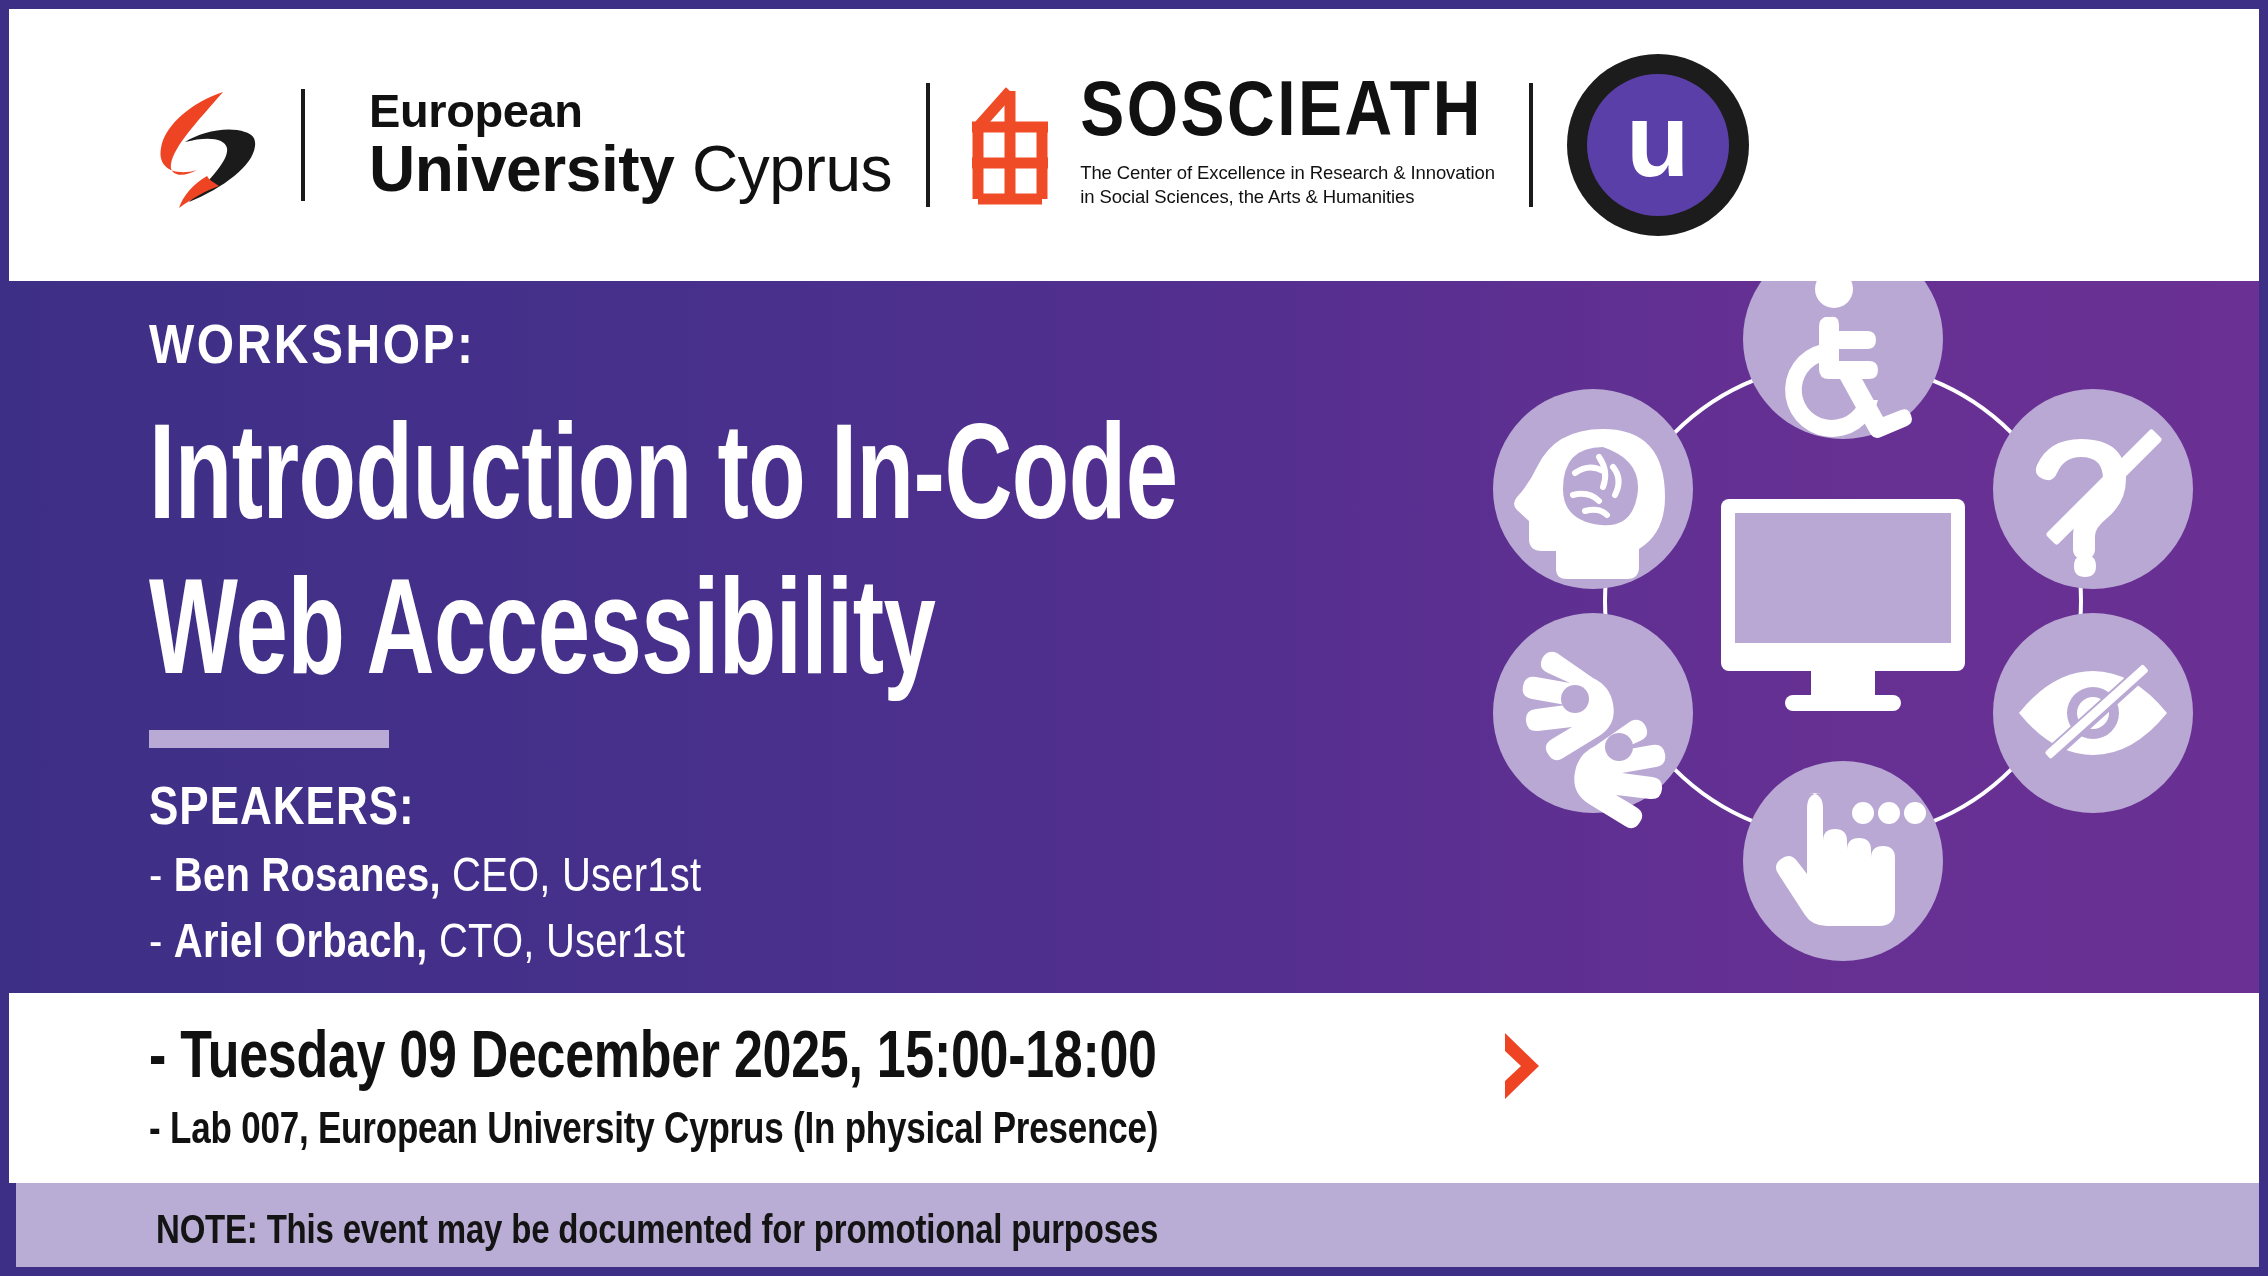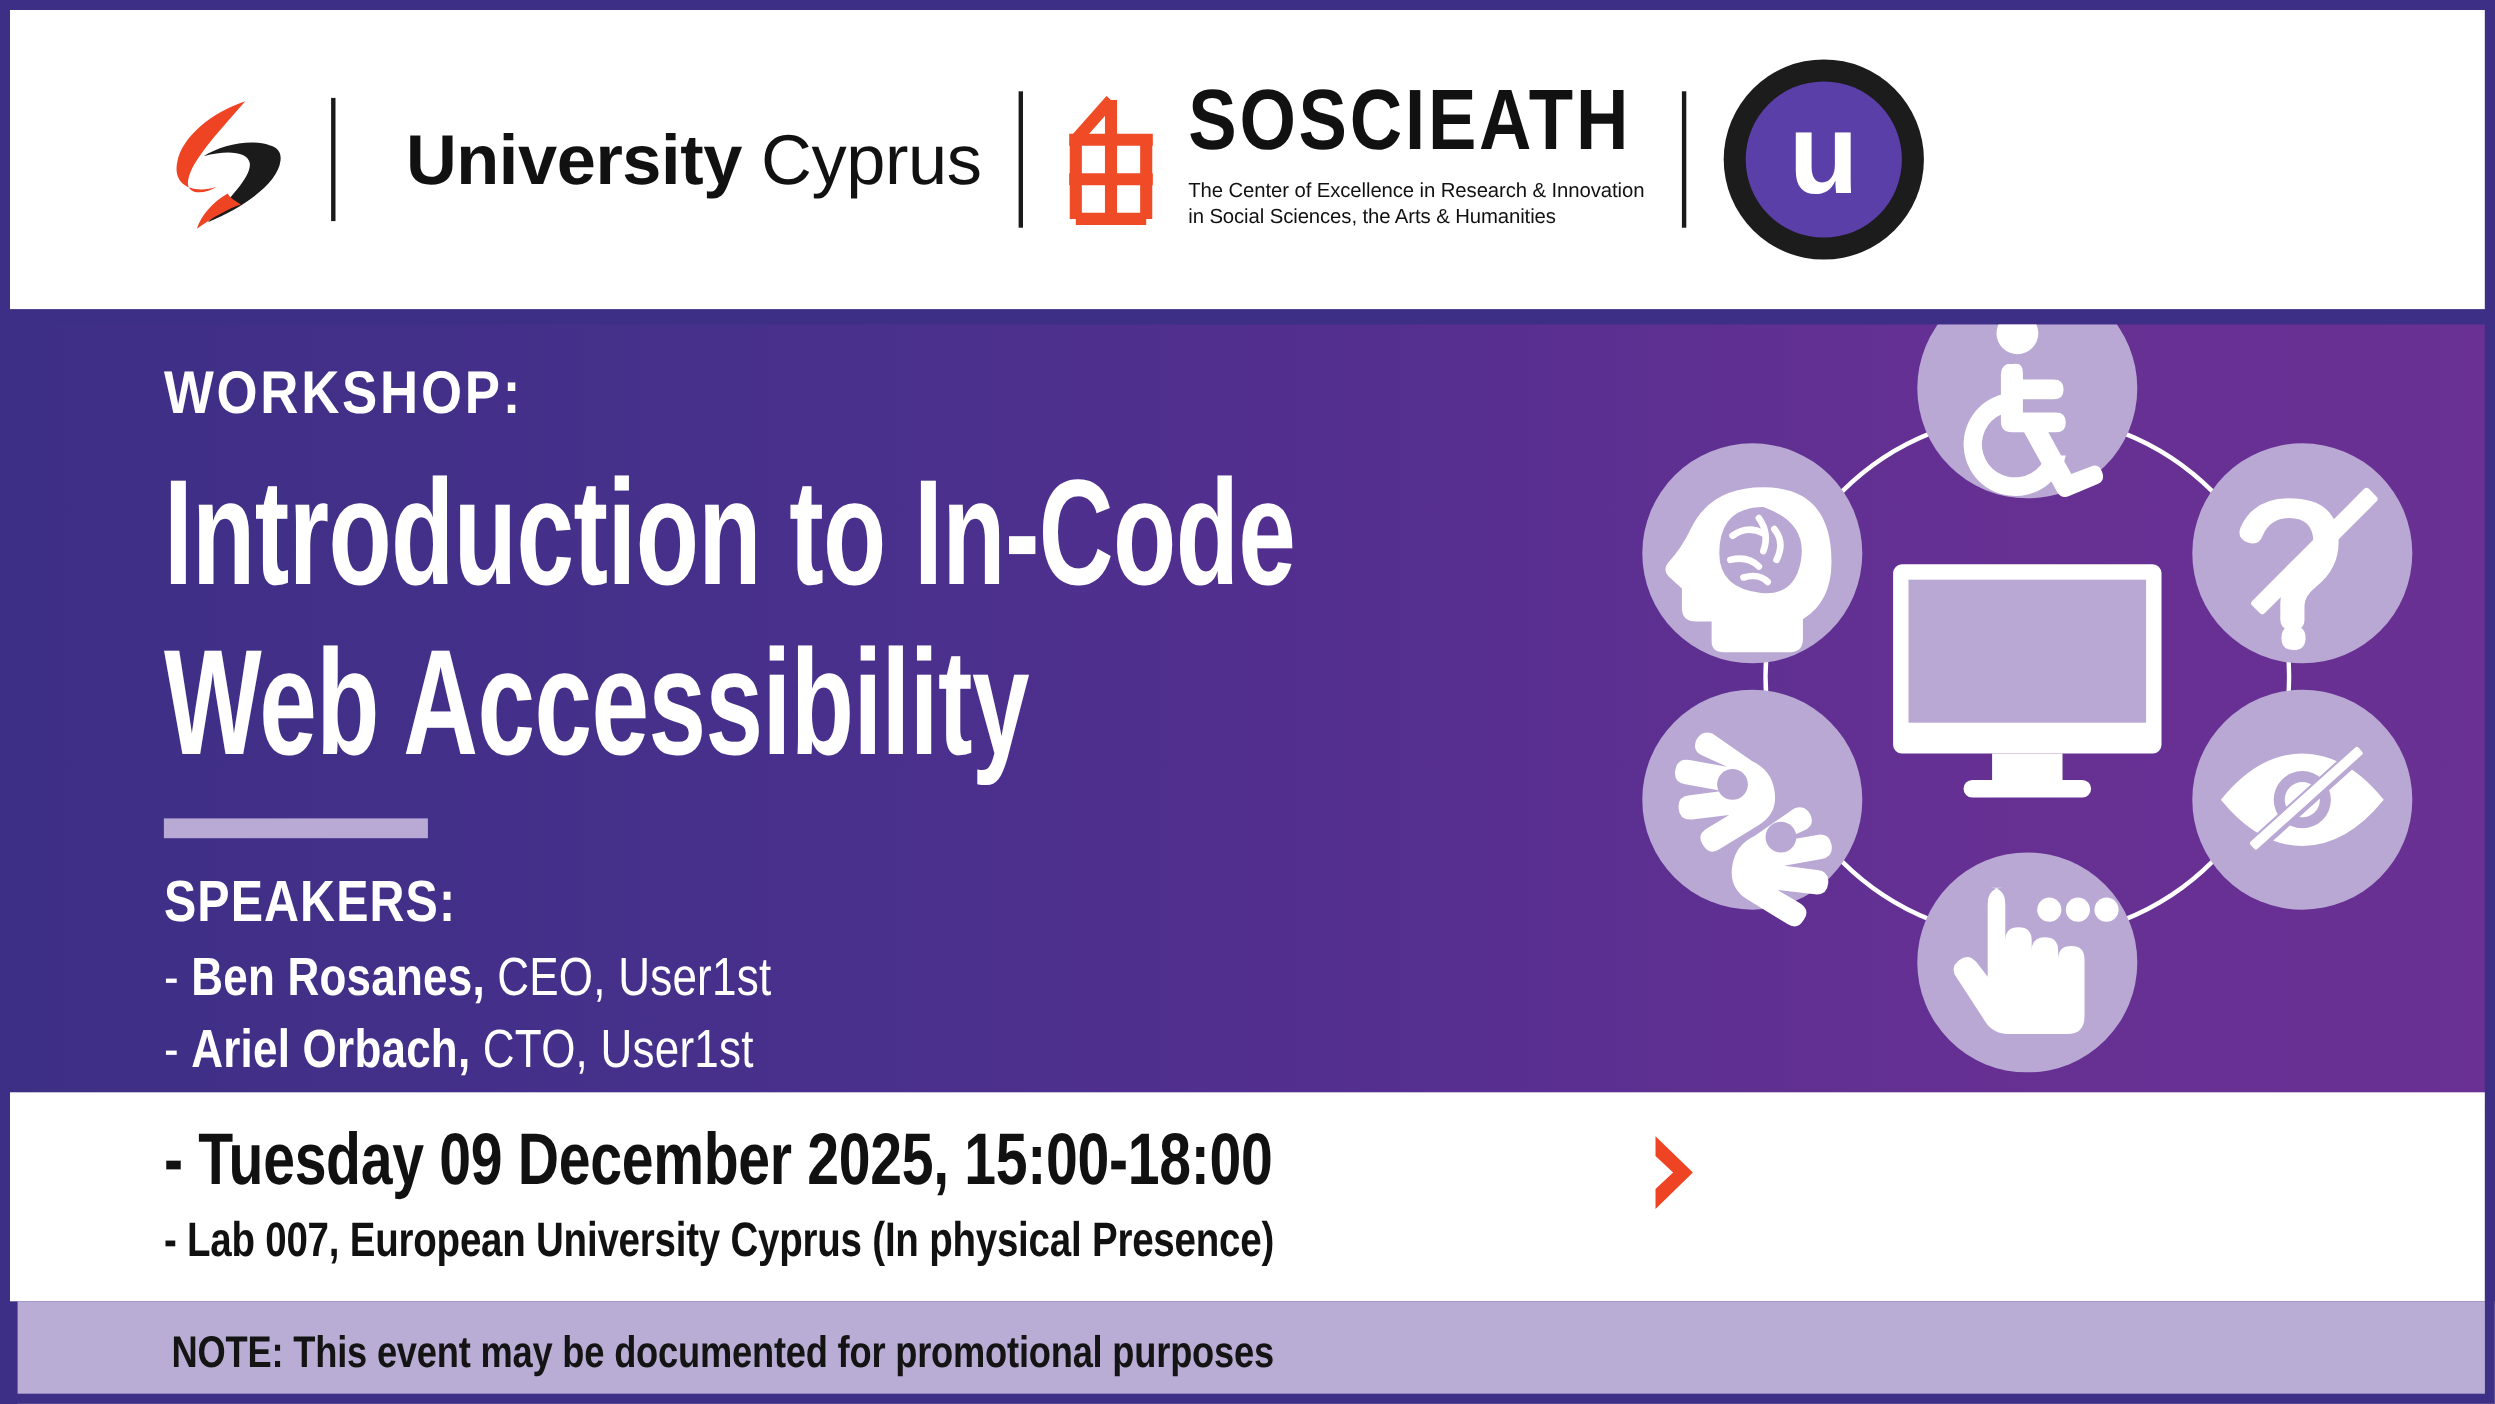--- a/index.html
+++ b/index.html
@@ -88,21 +88,21 @@
     background:#5B3FA8;
     display:flex;align-items:center;justify-content:center;
     color:#fff;font-size:104px;font-weight:700;line-height:1;
     font-family:"Liberation Sans",sans-serif;
     padding-bottom:10px;box-sizing:border-box;
   }
 
   
   .hero{
     position:absolute;
-    left:9px;top:295px;right:9px;
+    left:9px;top:281px;right:9px;
     height:712px;
     background:linear-gradient(90deg,#3E2F86 0%,#46308B 28%,#542F90 55%,#663093 80%,#6A3094 100%);
     z-index:10;
     overflow:hidden;
   }
   .hero-left{
     position:absolute;left:140px;top:36px;
     width:1260px;
     color:#fff;
   }
@@ -215,20 +215,21 @@
       <div class="euc">
         <div class="euc-mark">
           <svg viewBox="0 0 118 130" xmlns="http://www.w3.org/2000/svg">
             <path d="M74 12 C44 22 16 44 12 68 C8 90 28 96 48 90 C34 98 20 96 22 84 C25 66 48 42 74 12 Z" fill="#EE4423"></path>
             <path d="M96 52 C78 46 52 52 36 62 C58 56 76 58 78 68 C80 80 62 98 40 122 C74 108 104 86 106 66 C107 58 103 54 96 52 Z" fill="#1b1b1b"></path>
             <path d="M58 96 C44 104 34 116 30 128 C44 118 58 110 70 106 C64 102 60 100 58 96 Z" fill="#EE4423"></path>
           </svg>
         </div>
         <div class="logo-divider"></div>
         <div class="euc-text">
+          <div class="euc-l1">European</div>
           <div class="euc-l2"><span>University</span> <span class="cy">Cyprus</span></div>
         </div>
       </div>
 
       <div class="logo-divider tall"></div>
 
       <div class="sos">
         <div class="sos-mark">
           <svg viewBox="0 0 92 128" xmlns="http://www.w3.org/2000/svg">
             <g fill="none" stroke="#F04B27" stroke-width="11">

